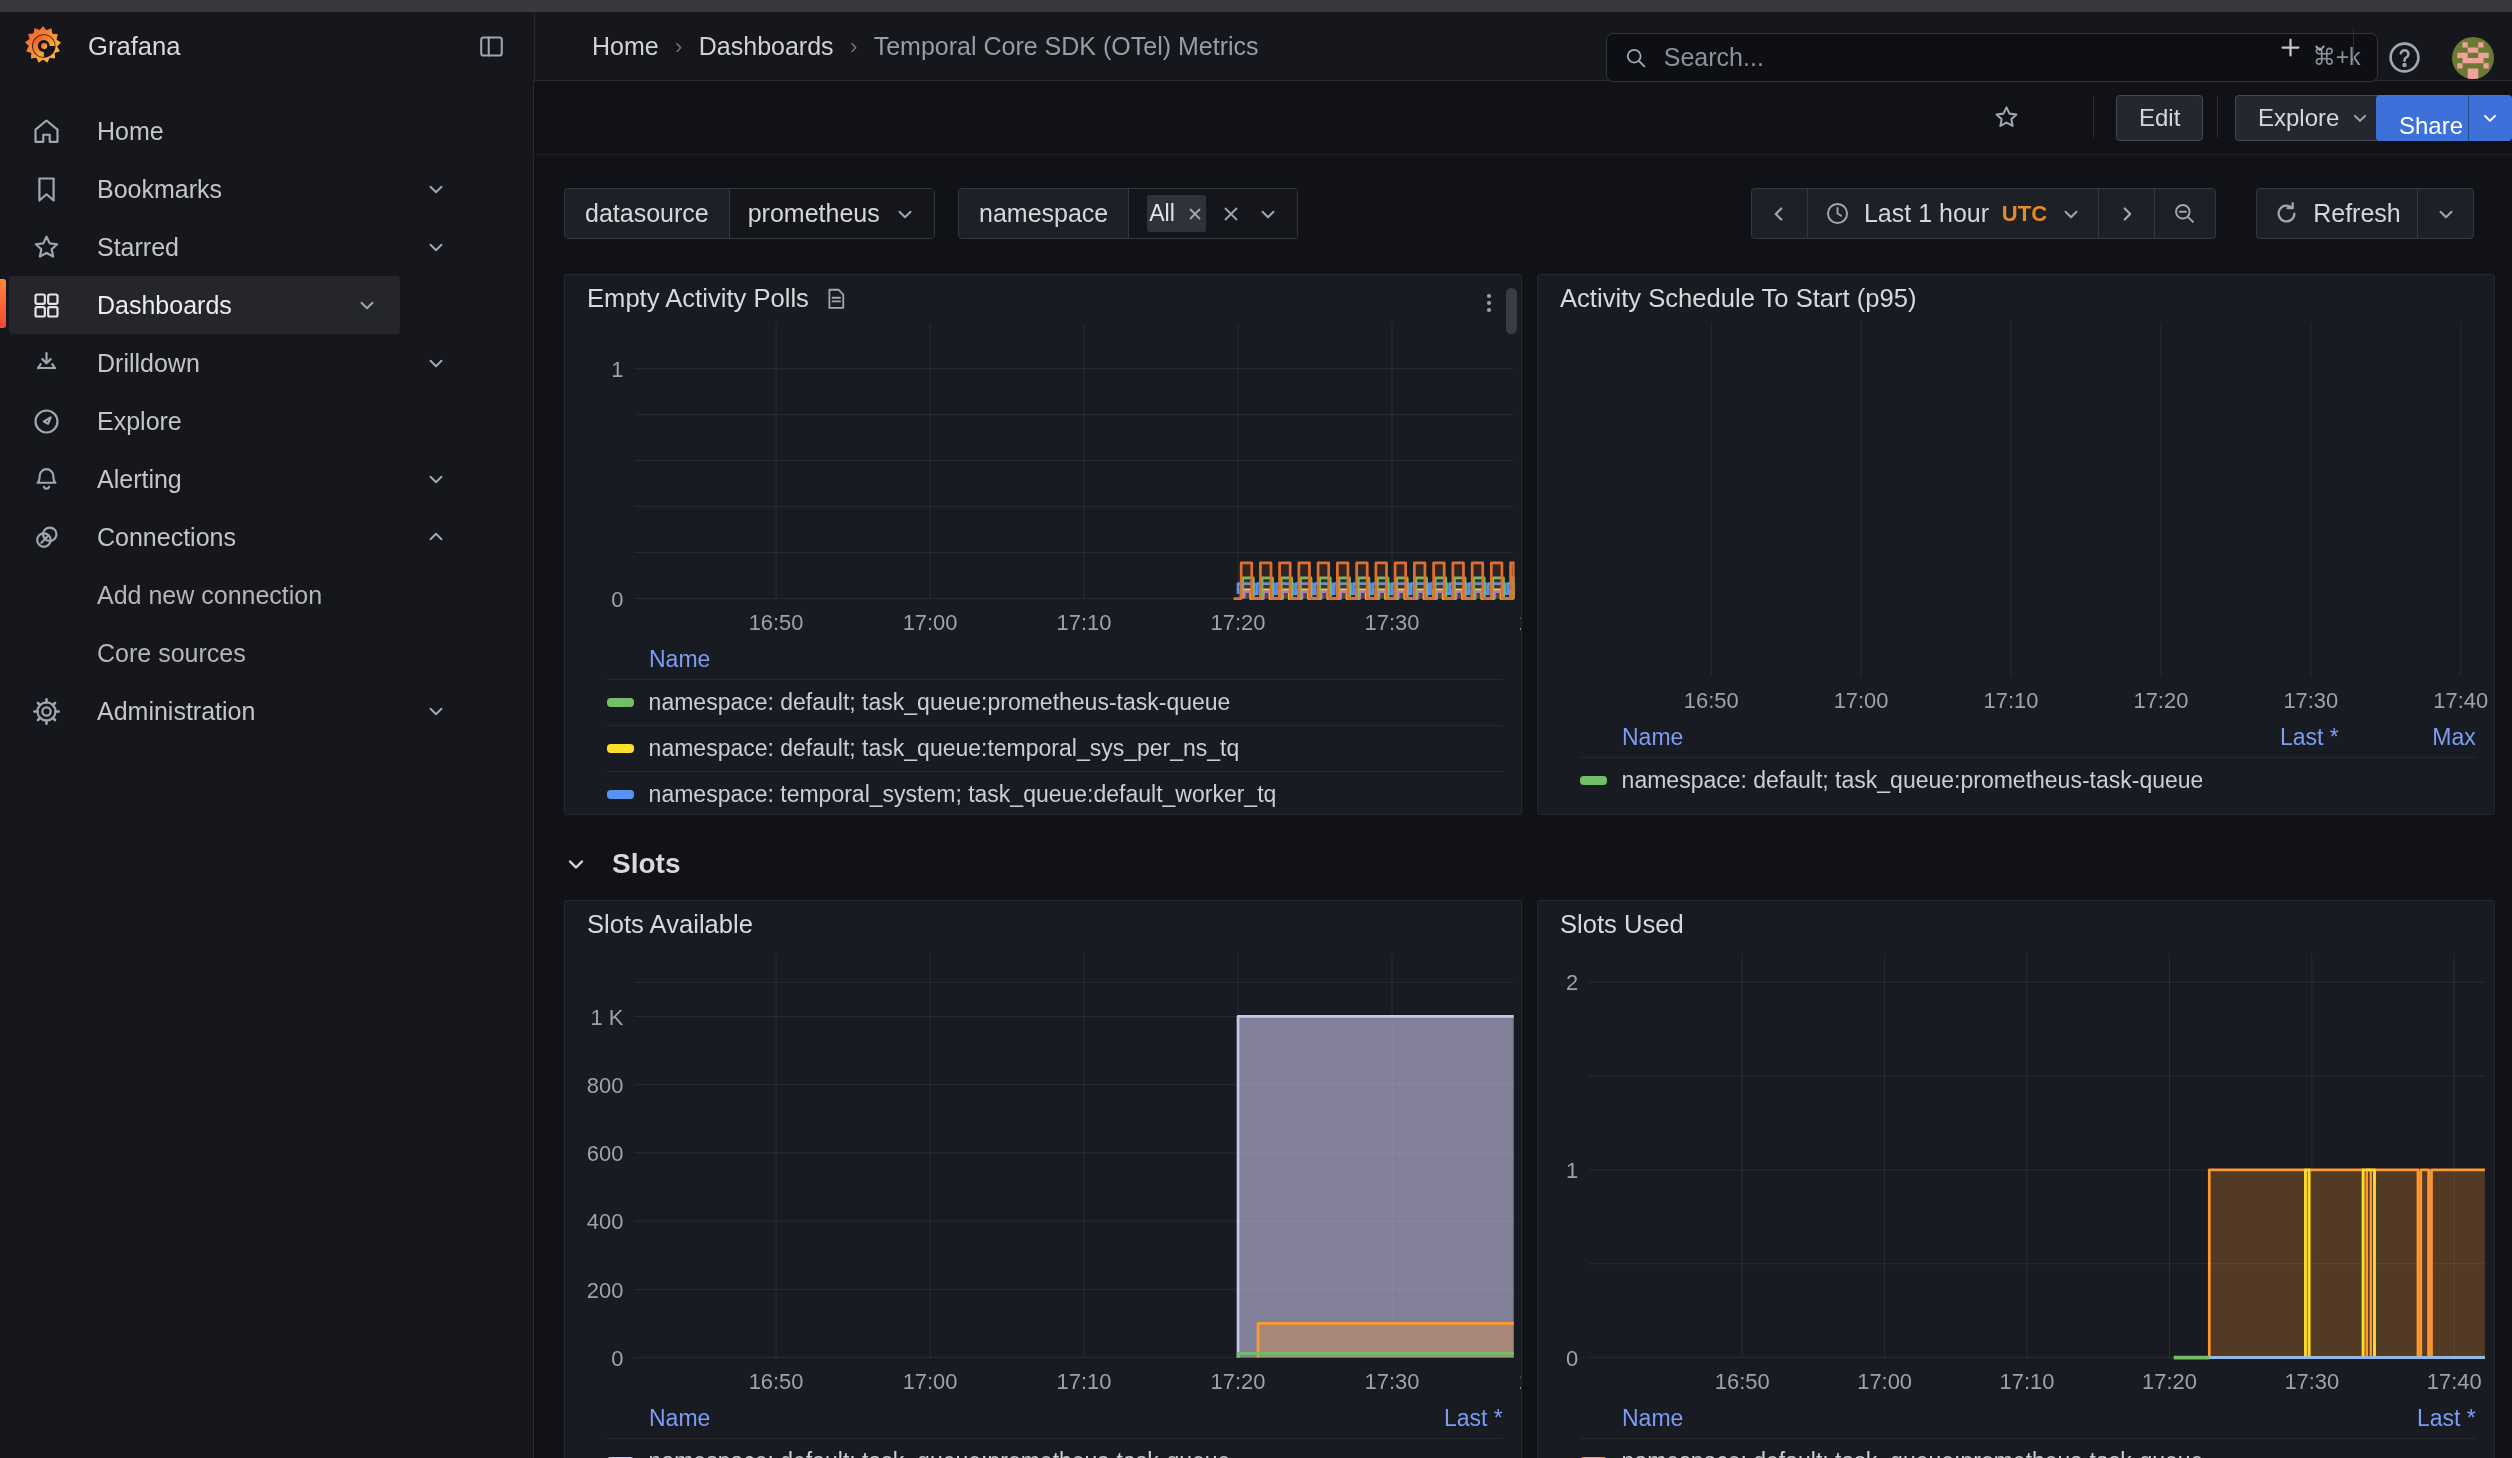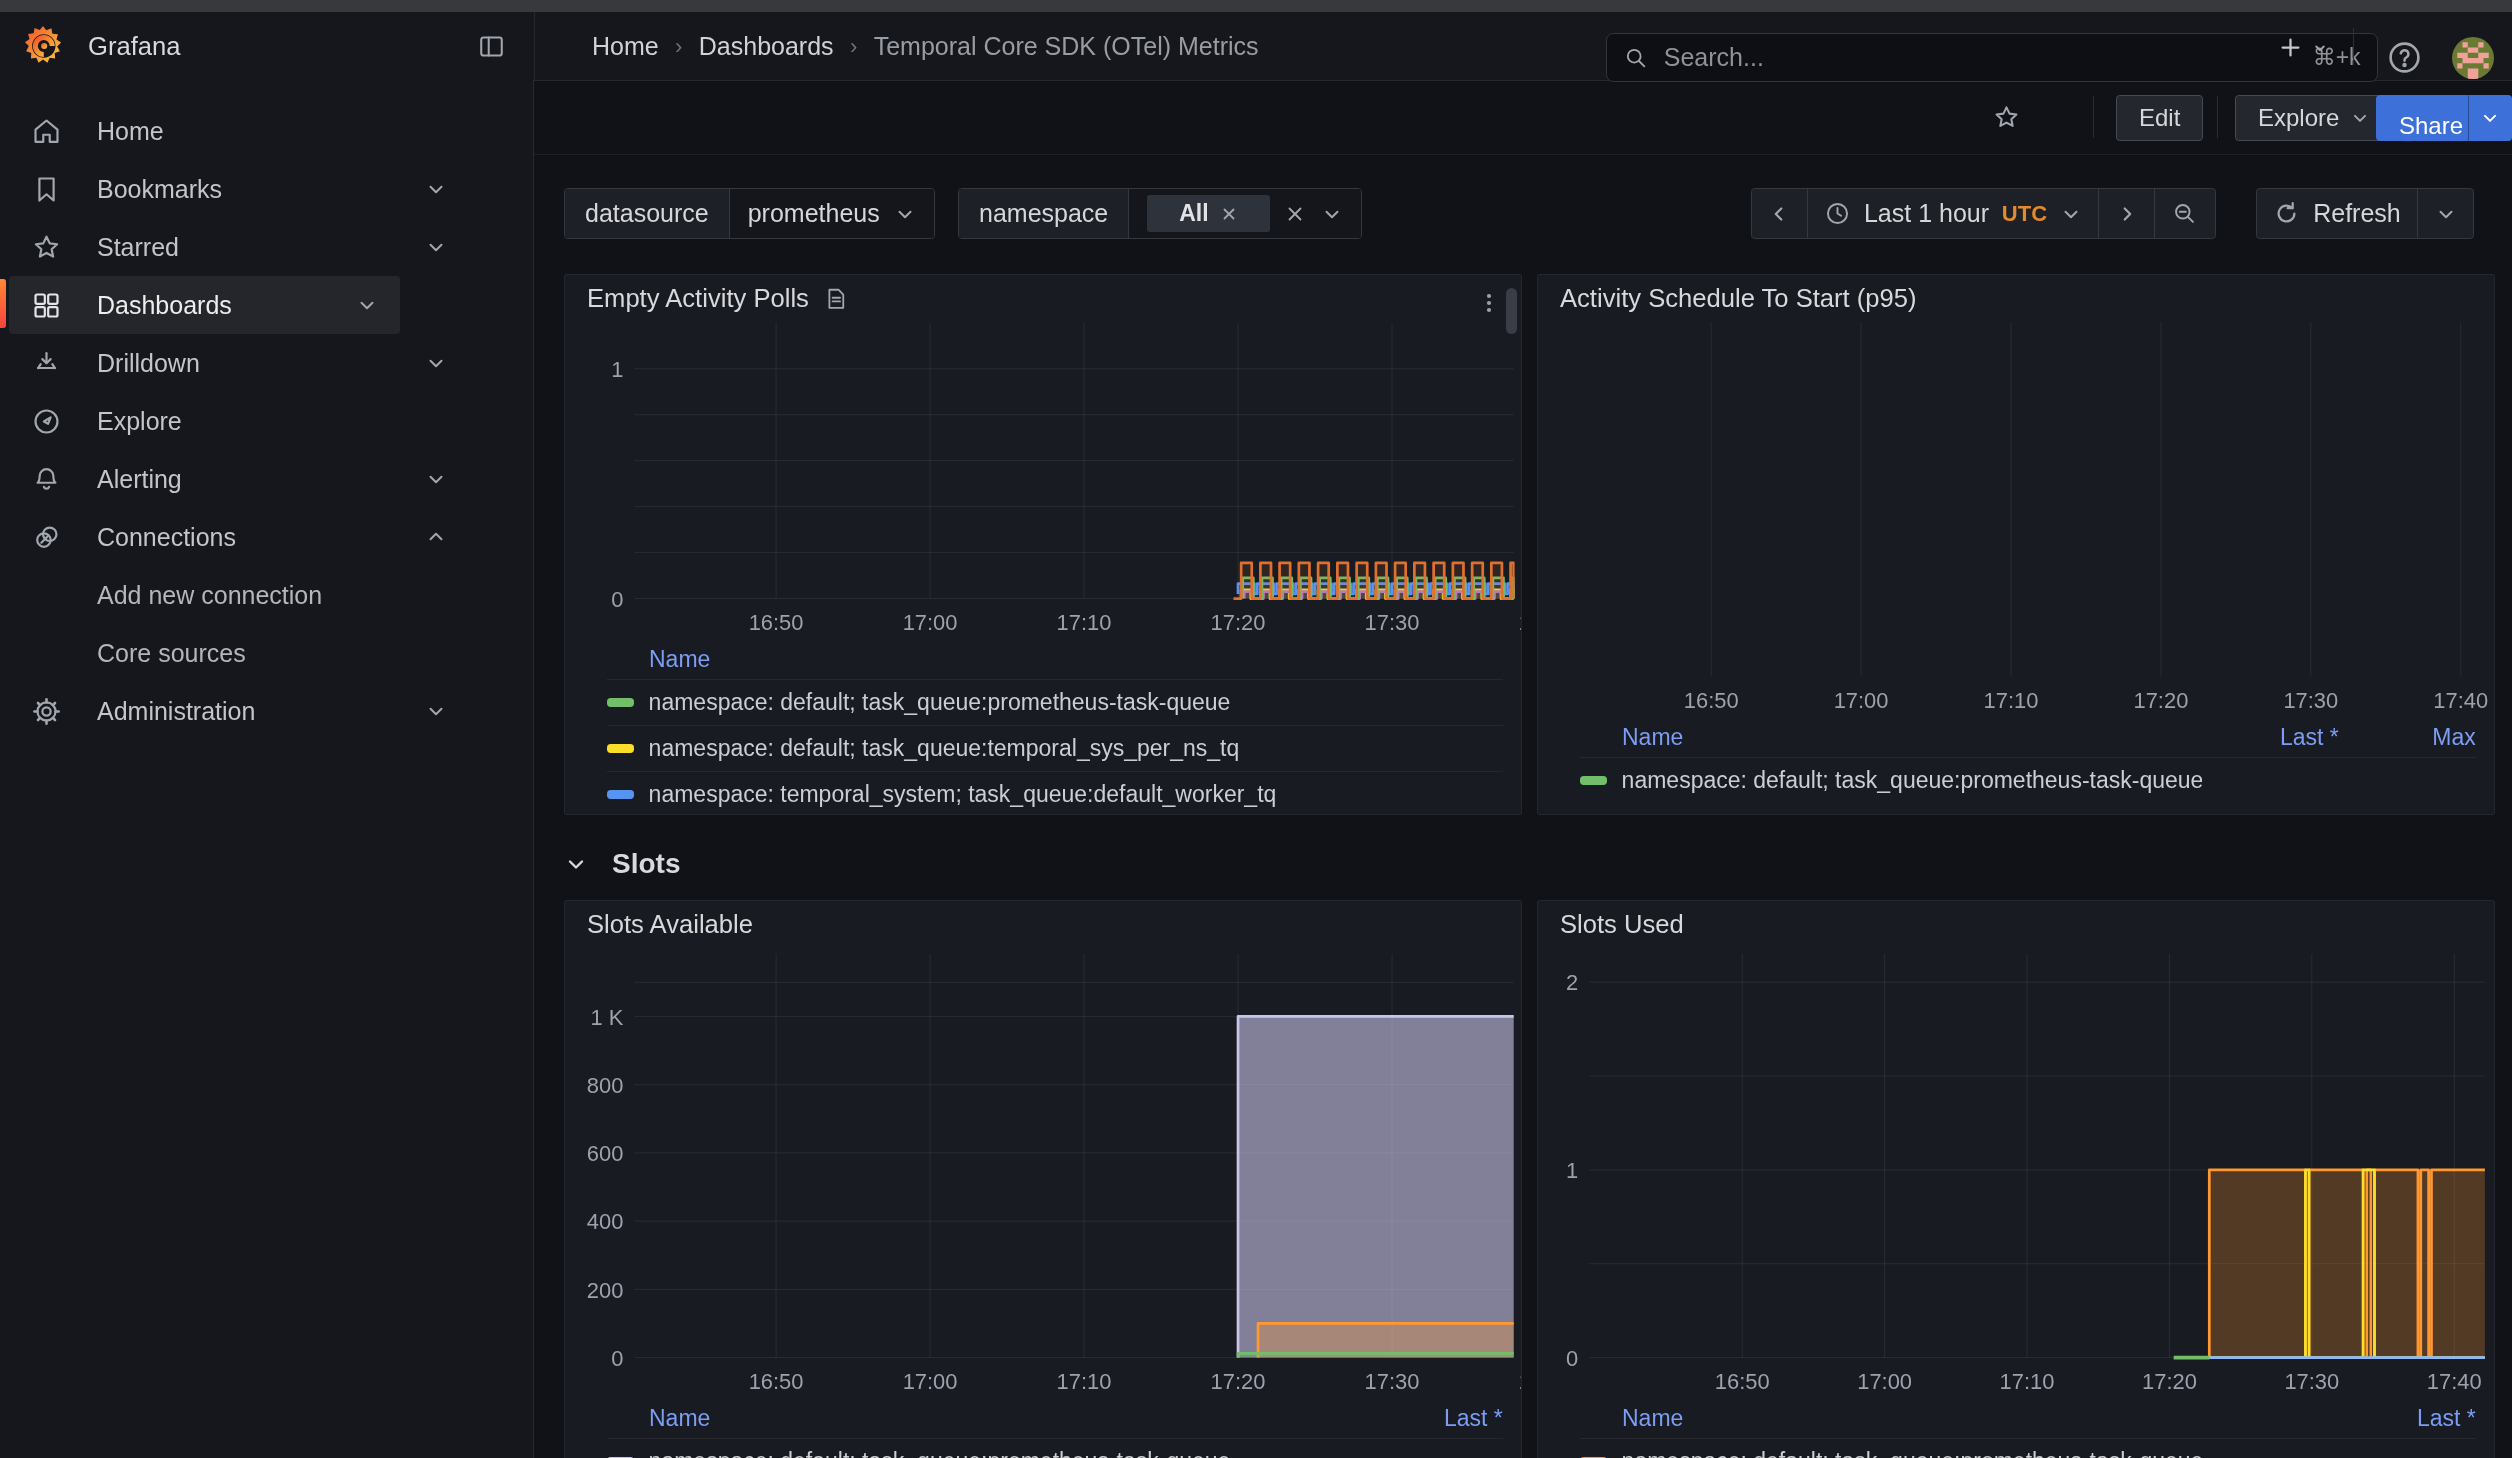--- a/index.html
+++ b/index.html
@@ -52,21 +52,21 @@
   #btn-share{background:#3d71d9;border:0.9px solid #3d71d9;color:#fff;font-weight:500;align-items:flex-end;}
   #btn-share-caret{background:#3d71d9;border:0.9px solid #3d71d9;border-left:0.9px solid rgba(0,0,0,.35);
                    padding:0 11px;border-radius:0 3.7px 3.7px 0;}
   #btn-share{border-radius:3.7px 0 0 3.7px;}
 
   
   .filter{position:absolute;top:188px;height:51px;display:flex;border:0.9px solid #34383f;border-radius:3.7px;overflow:hidden;}
   .filter .fl{background:#1d2026;display:flex;align-items:center;padding:0 20px;font-weight:500;color:#d5d7db;}
   .filter .fv{background:#14161b;display:flex;align-items:center;gap:14.6px;padding:0 18px;border-left:0.9px solid #34383f;}
   .chip{background:#2e323a;border-radius:2.7px;height:37px;display:flex;align-items:center;gap:11px;
-        padding:0 32px;color:#e2e3e6;font-size:23px;font-weight:bold;}
+        padding:0 2px;color:#e2e3e6;font-size:23px;}
   .tgroup{position:absolute;top:188px;height:51px;display:flex;background:#1d2026;
           border:0.9px solid #34383f;border-radius:3.7px;overflow:hidden;}
   .tseg{display:flex;align-items:center;justify-content:center;gap:12.8px;padding:0 16.4px;
         border-left:0.9px solid #34383f;cursor:pointer;color:#d5d7db;}
   .tseg:first-child{border-left:none;}
   #time-main{font-weight:500;}
   .utc{color:#e58a2a;font-size:22px;font-weight:600;}
 
   
   .panel{position:absolute;background:#181b21;border:0.9px solid #25272e;border-radius:1.8px;}

